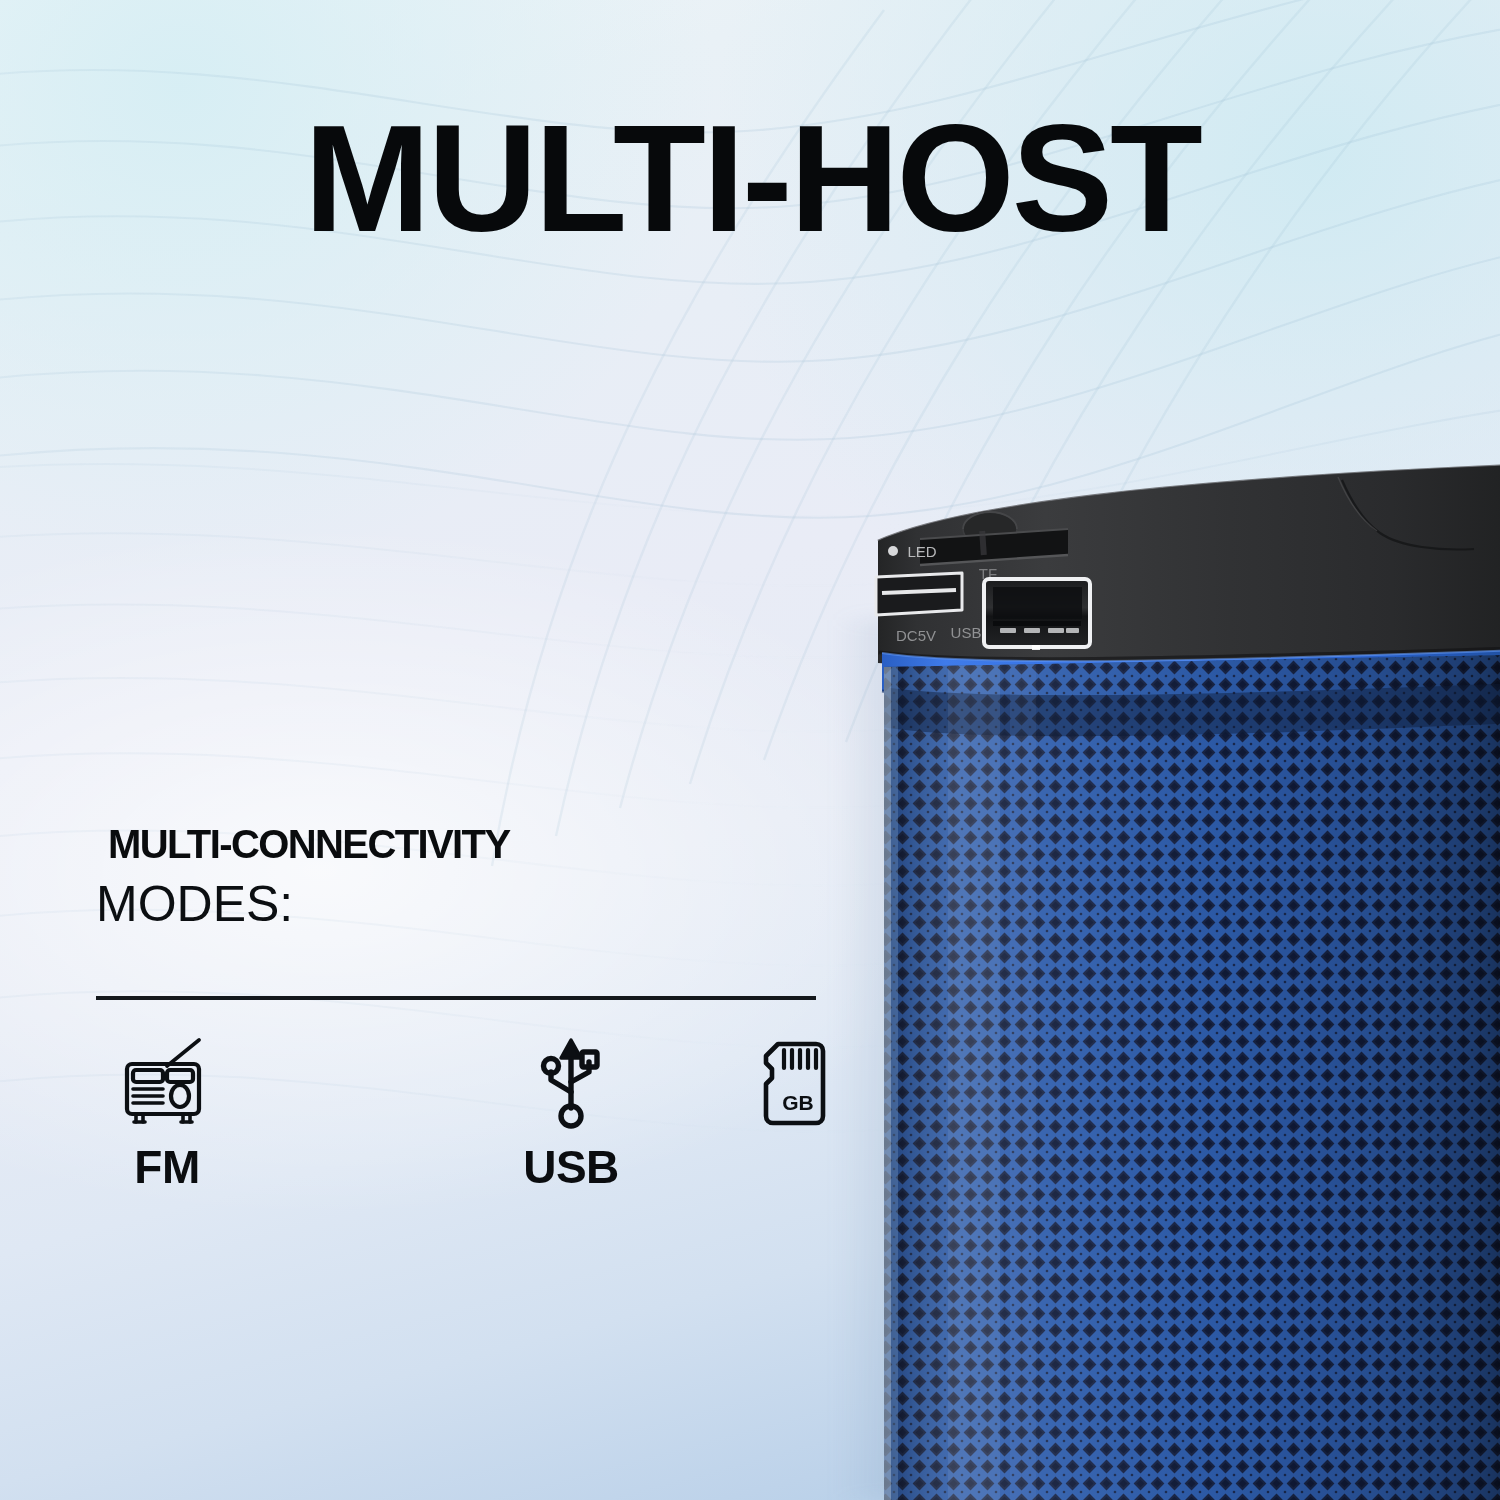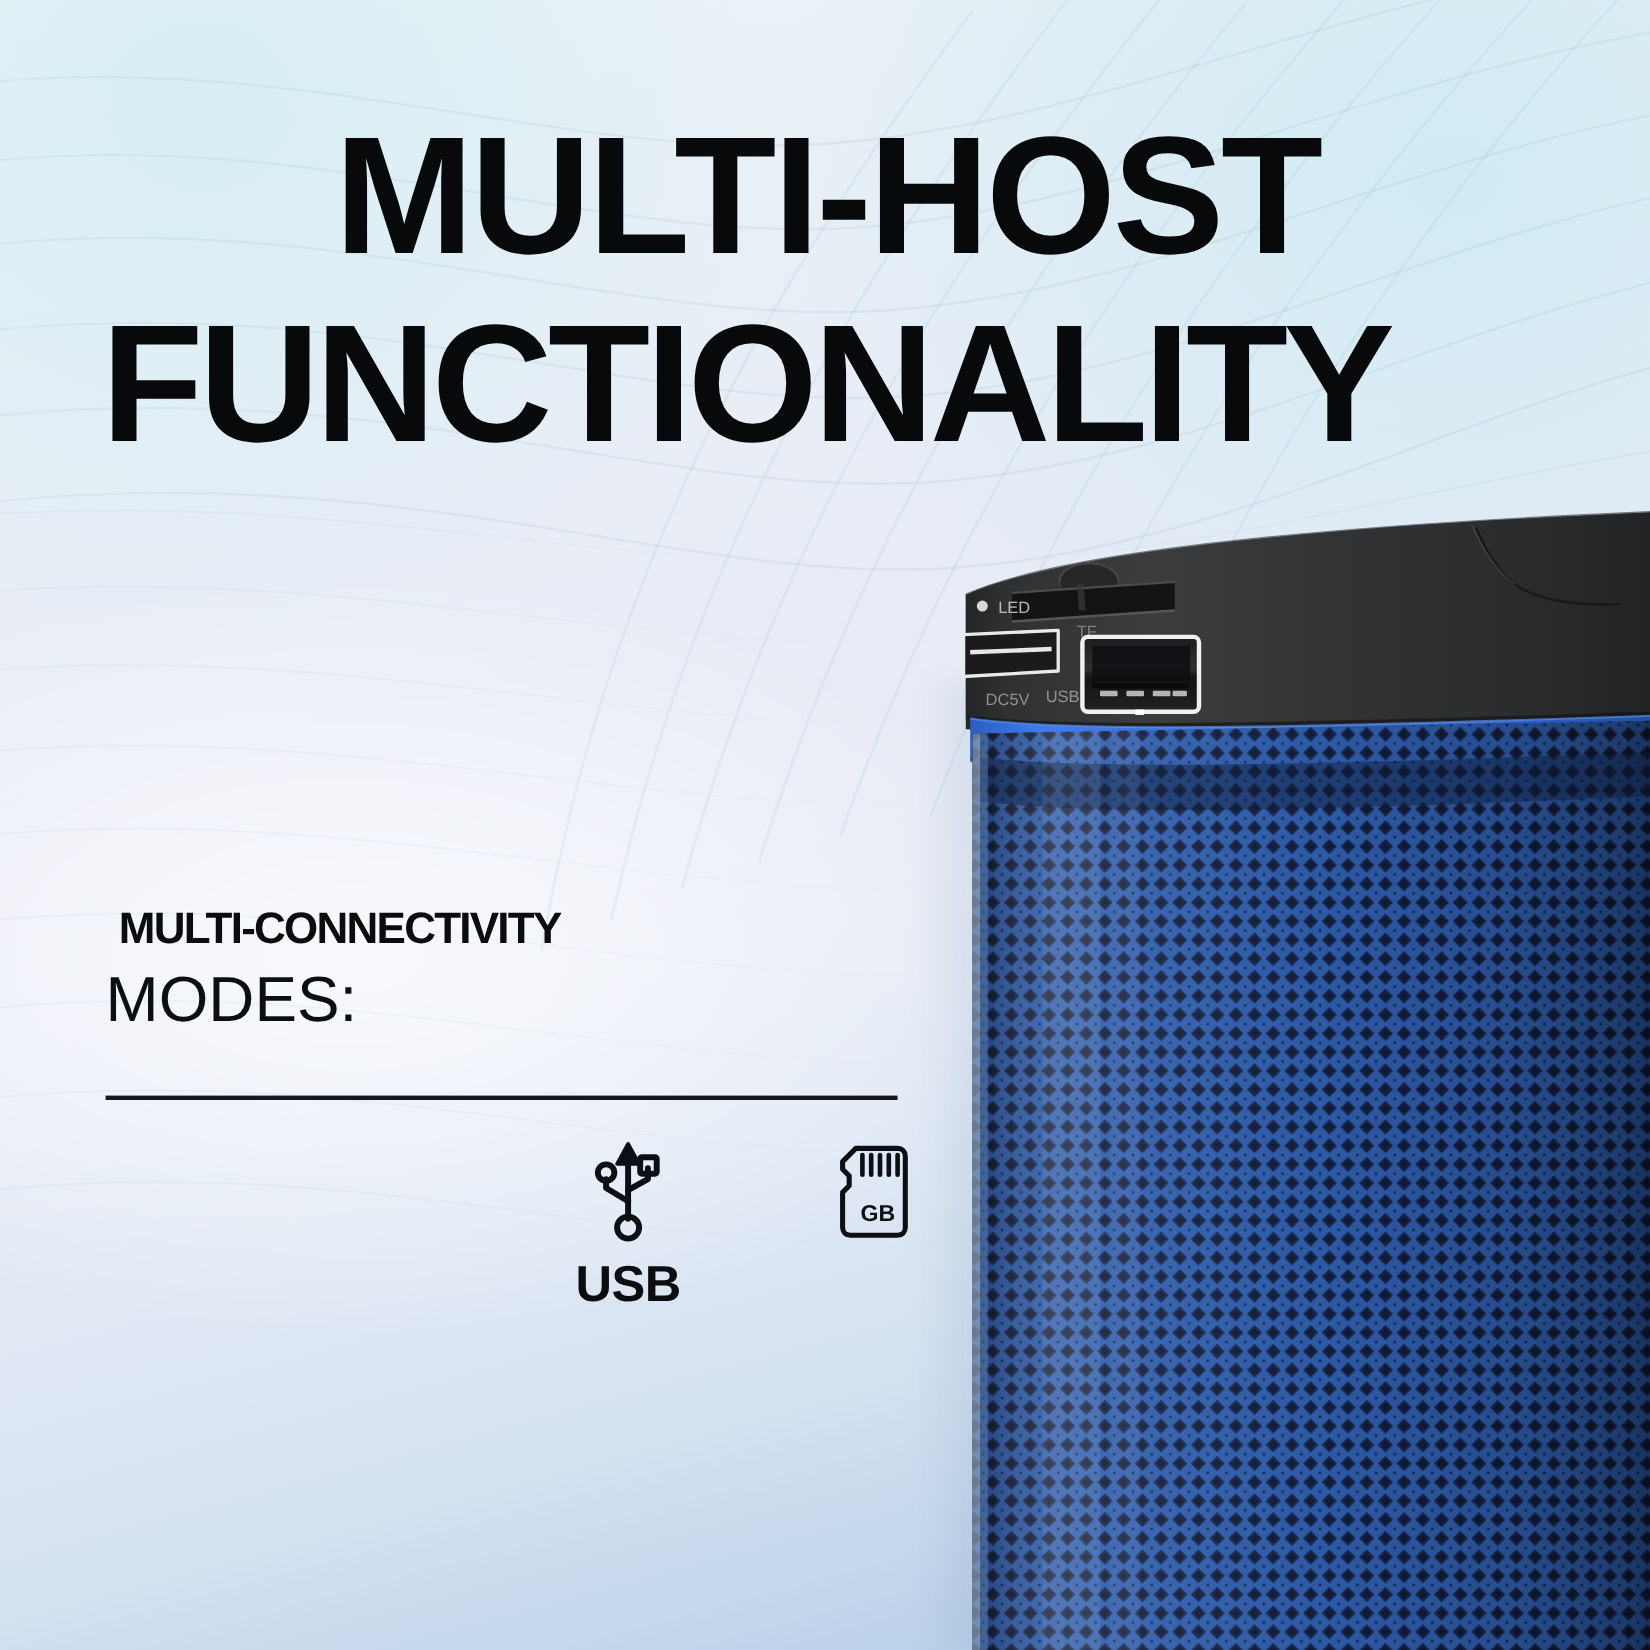--- a/index.html
+++ b/index.html
@@ -80,21 +80,21 @@
     font-size:40px;
     font-weight:700;
     letter-spacing:-1.6px;
     color:#0a0c0e;
     line-height:1.02;
     white-space:nowrap;
     margin-left:12px;
   }
   .submod .sub2{
     display:block;
-    font-size:58px;
+    font-size:50px;
     font-weight:400;
     letter-spacing:0px;
     color:#0c0f12;
     line-height:1.02;
     margin-top:14px;
   }
   .rule{
     position:absolute;
     left:96px;
     top:996px;
@@ -208,21 +208,20 @@
         <path d="M1160,-30 C 948,220 788,466 690,784"></path>
         <path d="M1070,-20 C 862,236 706,484 620,808"></path>
         <path d="M978,-10 C 776,252 628,504 556,836"></path>
         <path d="M884,10 C 690,272 550,524 492,866"></path>
       </g>
     </svg>
   </div>
 
   <h1 class="headline">
     <span class="l1">MULTI-HOST</span>
-    <span class="l2">FUNCTIONALITY</span>
   </h1>
 
   <div class="spk-shadow"></div>
   <div class="speaker">
     <svg class="spk-svg" viewBox="0 0 660 1046" preserveAspectRatio="none" xmlns="http://www.w3.org/2000/svg">
       <defs>
 
         <linearGradient id="capGrad" x1="0" y1="0" x2="1" y2="0">
           <stop offset="0%" stop-color="#242526"></stop>
           <stop offset="6%" stop-color="#303133"></stop>
@@ -367,20 +366,37 @@
   </div>
 
   <div class="submod">
     <span class="sub1">MULTI-CONNECTIVITY</span>
     <span class="sub2">MODES:</span>
   </div>
   <div class="rule"></div>
 
   <div class="modes">
 
+    <div class="mode m-fm">
+      <div class="glyph">
+        <svg width="96" height="92" viewBox="0 0 96 92" fill="none" stroke="#0c0f13" stroke-width="4.2" stroke-linecap="round" stroke-linejoin="round" xmlns="http://www.w3.org/2000/svg">
+          <path d="M48,28 L80,2" stroke-width="3.6"></path>
+          <rect x="8" y="26" width="72" height="50" rx="5"></rect>
+          <rect x="14" y="32" width="30" height="12" rx="3"></rect>
+          <rect x="48" y="32" width="26" height="12" rx="3"></rect>
+          <path d="M14,51 L44,51 M14,58 L44,58 M14,65 L44,65" stroke-width="3.6"></path>
+          <ellipse cx="61" cy="58" rx="9" ry="11"></ellipse>
+          <path d="M17,76 L17,84 M24,76 L24,84" stroke-width="3.6"></path>
+          <path d="M15,84 L26,84" stroke-width="3.6"></path>
+          <path d="M64,76 L64,84 M71,76 L71,84" stroke-width="3.6"></path>
+          <path d="M62,84 L73,84" stroke-width="3.6"></path>
+        </svg>
+      </div>
+      <div class="cap">FM</div>
+    </div>
 
 
     <div class="mode m-usb">
       <div class="glyph">
         <svg width="80" height="92" viewBox="0 0 80 92" fill="none" stroke="#0c0f13" stroke-width="5.4" stroke-linecap="round" stroke-linejoin="round" xmlns="http://www.w3.org/2000/svg">
           <path d="M40,16 L40,70"></path>
           <path d="M40,2 L50,20 L30,20 Z" fill="#0c0f13" stroke-width="3.4"></path>
           <circle cx="40" cy="78" r="10" fill="none"></circle>
           <path d="M40,44 L58,34 L58,24"></path>
           <rect x="51" y="14" width="15" height="15" rx="1.5" fill="none"></rect>

